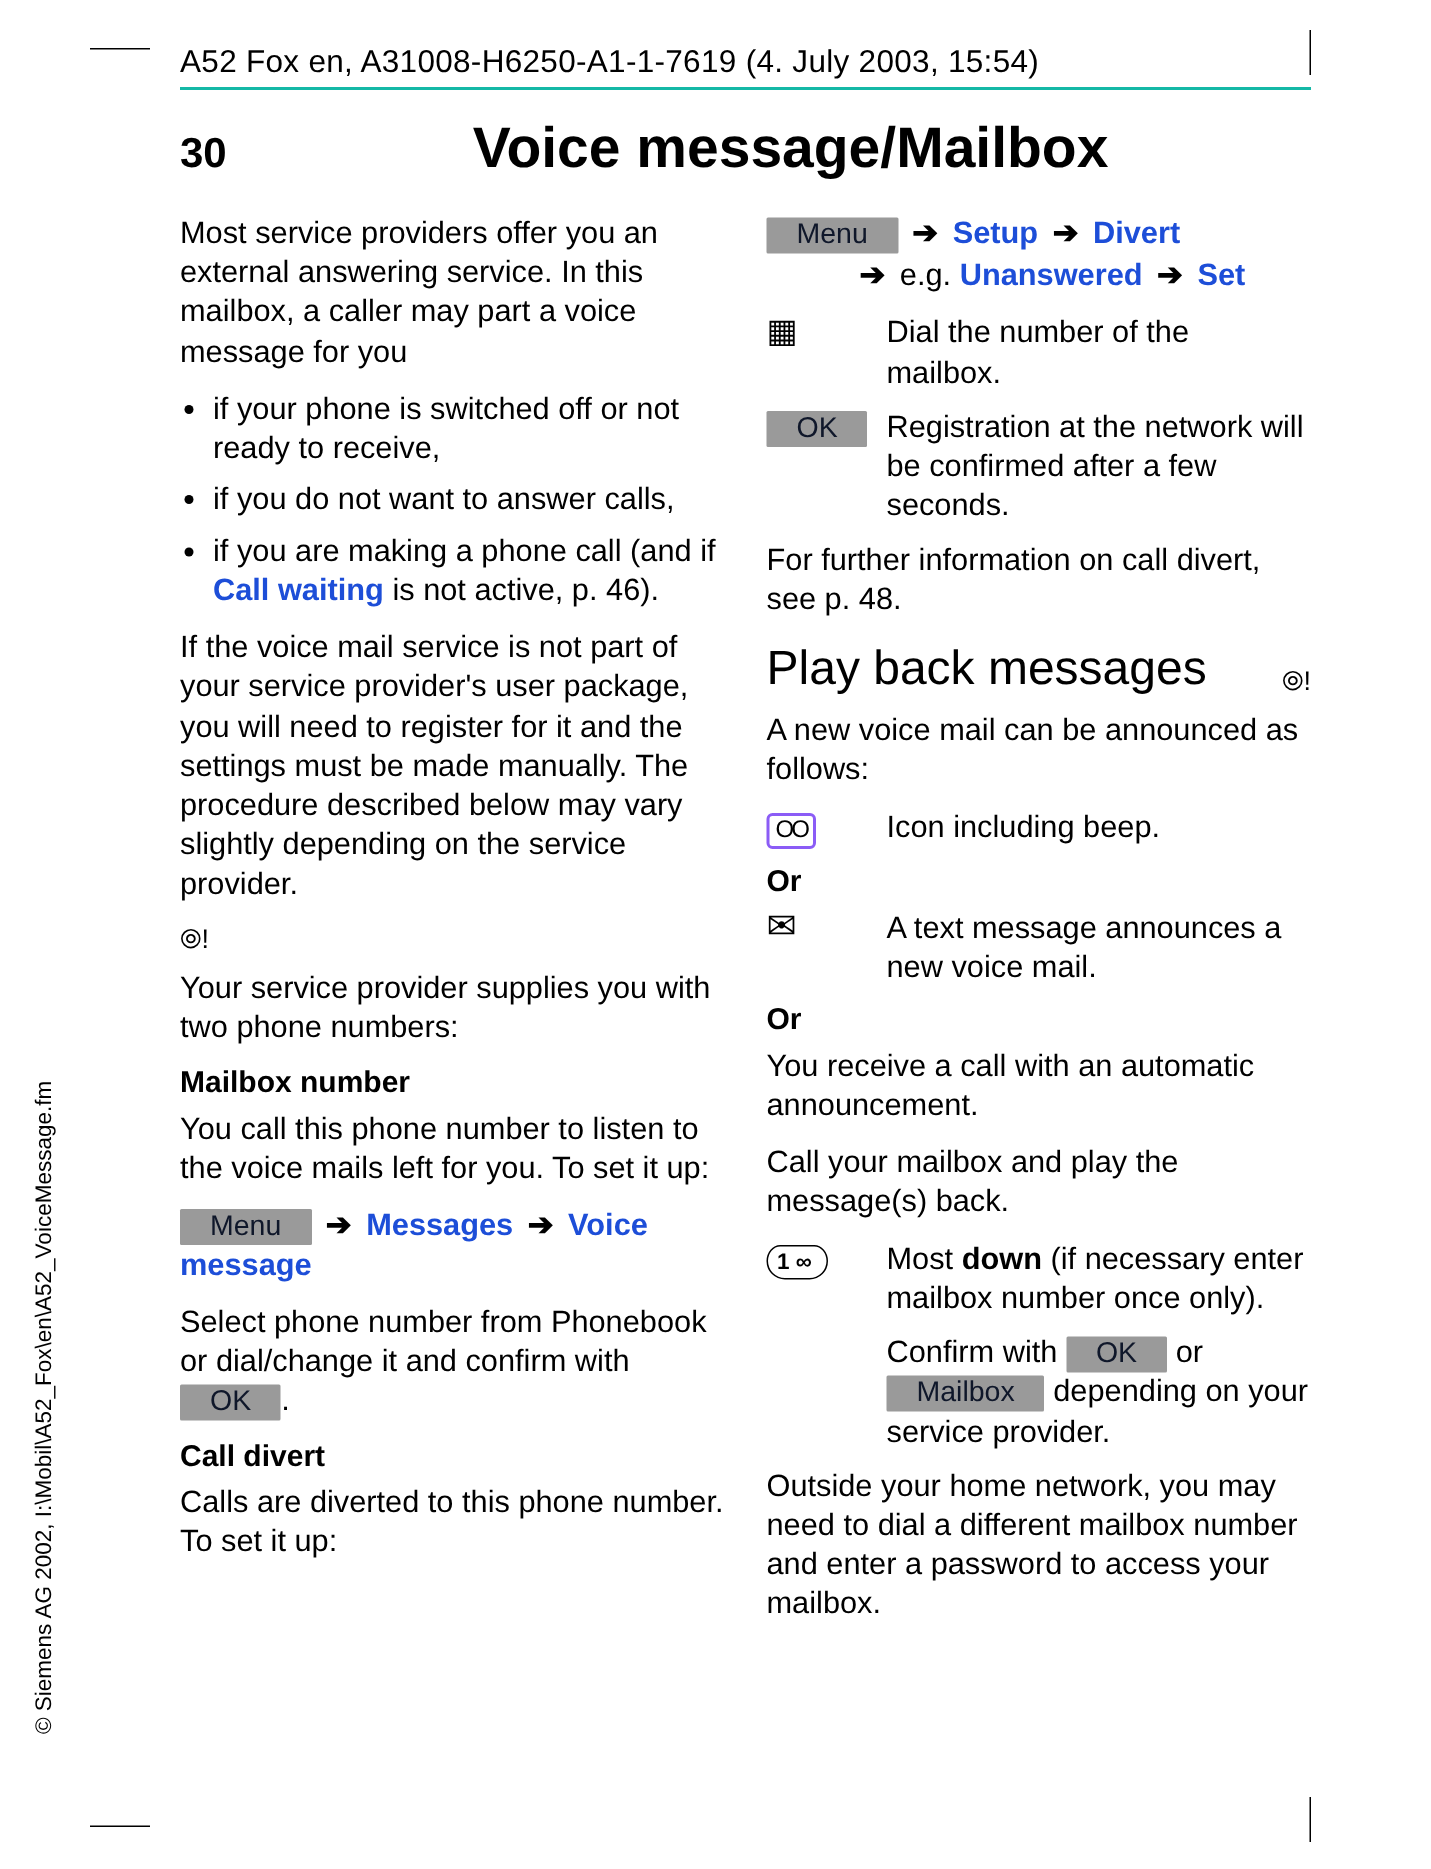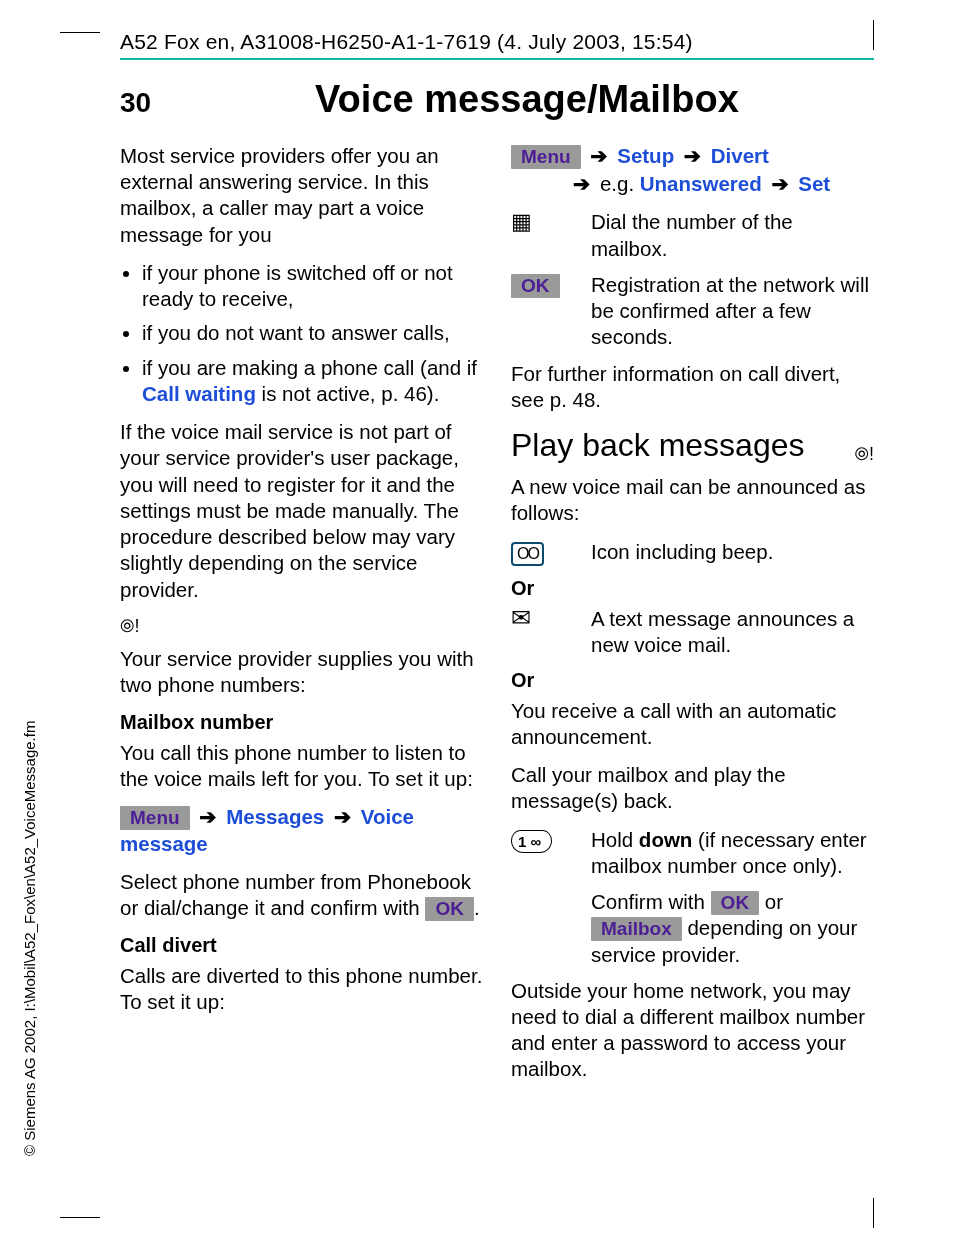--- a/index.html
+++ b/index.html
@@ -69,23 +69,23 @@
     justify-content: space-between;
   }
   .h3 {
     font-size: 20px;
     font-weight: 700;
     margin: 8px 0 4px 0;
   }
   .menu-chip, .ok-chip, .mail-chip {
     display: inline-block;
     background: #9a9a9a;
-    color: #4c1d95;
-    font-weight: 700;
-    padding: 0 10px;
+    color: #0f172a;
+    font-weight: 400;
+    padding: 0 20px;
     border-radius: 1px;
     font-size: 19px;
     line-height: 1.25;
   }
   .arrow {
     display:inline-block;
     margin: 0 4px;
     font-weight:700;
   }
   .gray-bold { color:#1d4ed8; font-weight:700; }
@@ -102,21 +102,21 @@
   }
   .row .icon-cell { flex: 0 0 80px; }
   .row .txt { flex: 1; }
   .antenna-icon {
     display:inline-block;
     font-size:22px;
     line-height:1;
   }
   .vm-icon {
     display:inline-block;
-    border:2px solid #0c4a6e;
+    border:2px solid #8b5cf6;
     border-radius:4px;
     padding: 0 4px;
     font-size:16px;
     letter-spacing:-2px;
   }
   .env-icon { font-size:24px; line-height:1; }
   .key-icon {
     display:inline-block;
     border:1.5px solid #000;
     border-radius: 12px 12px 16px 16px / 14px 14px 16px 16px;
@@ -239,21 +239,21 @@
         <div class="txt">A text message announces a new voice mail.</div>
       </div>
 
       <div class="h3">Or</div>
       <p>You receive a call with an automatic announcement.</p>
       <p>Call your mailbox and play the message(s) back.</p>
 
       <div class="row">
         <div class="icon-cell"><span class="key-icon">1 ∞</span></div>
         <div class="txt">
-          <span>Hold </span><b>down</b><span> (if necessary enter mailbox number once only).</span>
+          <span>Most </span><b>down</b><span> (if necessary enter mailbox number once only).</span>
         </div>
       </div>
 
       <div class="row">
         <div class="icon-cell"></div>
         <div class="txt">
           <span>Confirm with </span><span class="ok-chip">OK</span><span> or </span><span class="mail-chip">Mailbox</span><span> depending on your service provider.</span>
         </div>
       </div>
 

